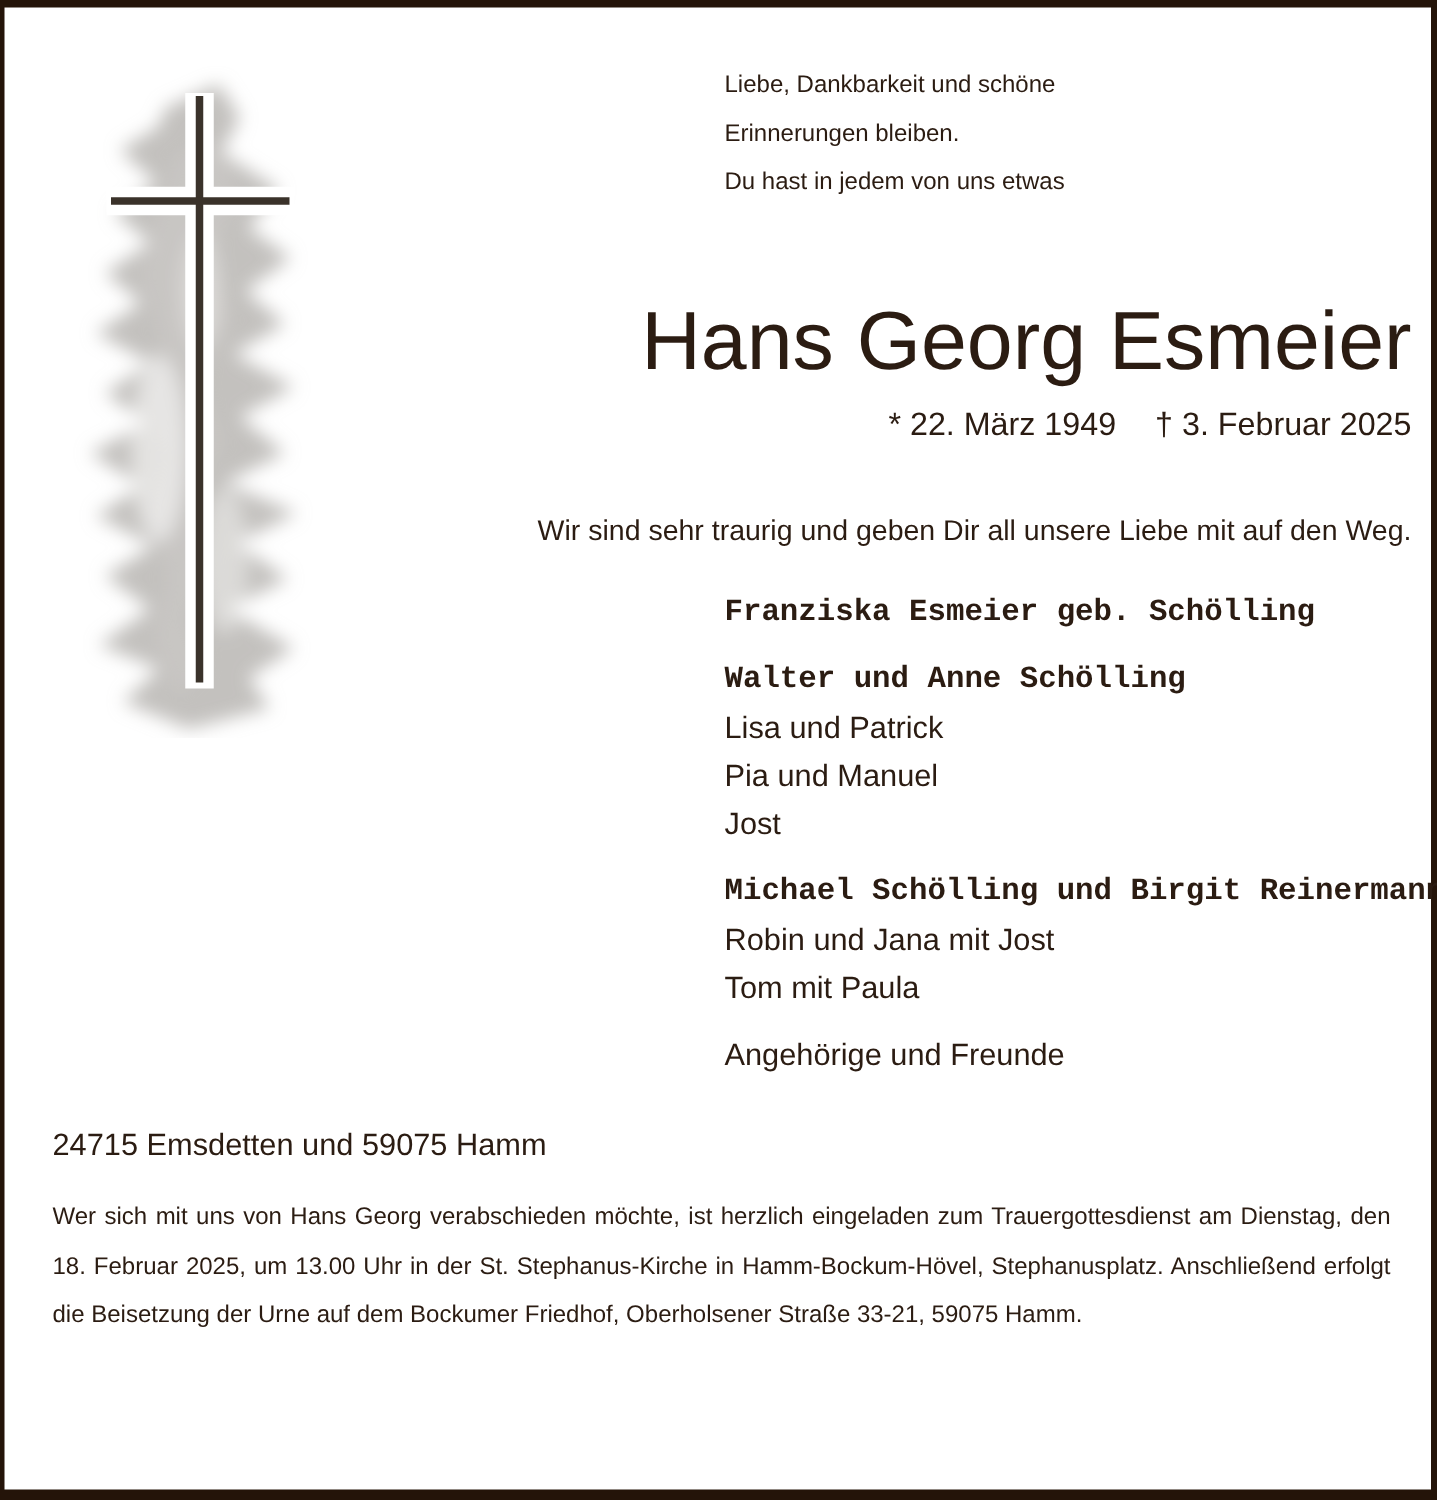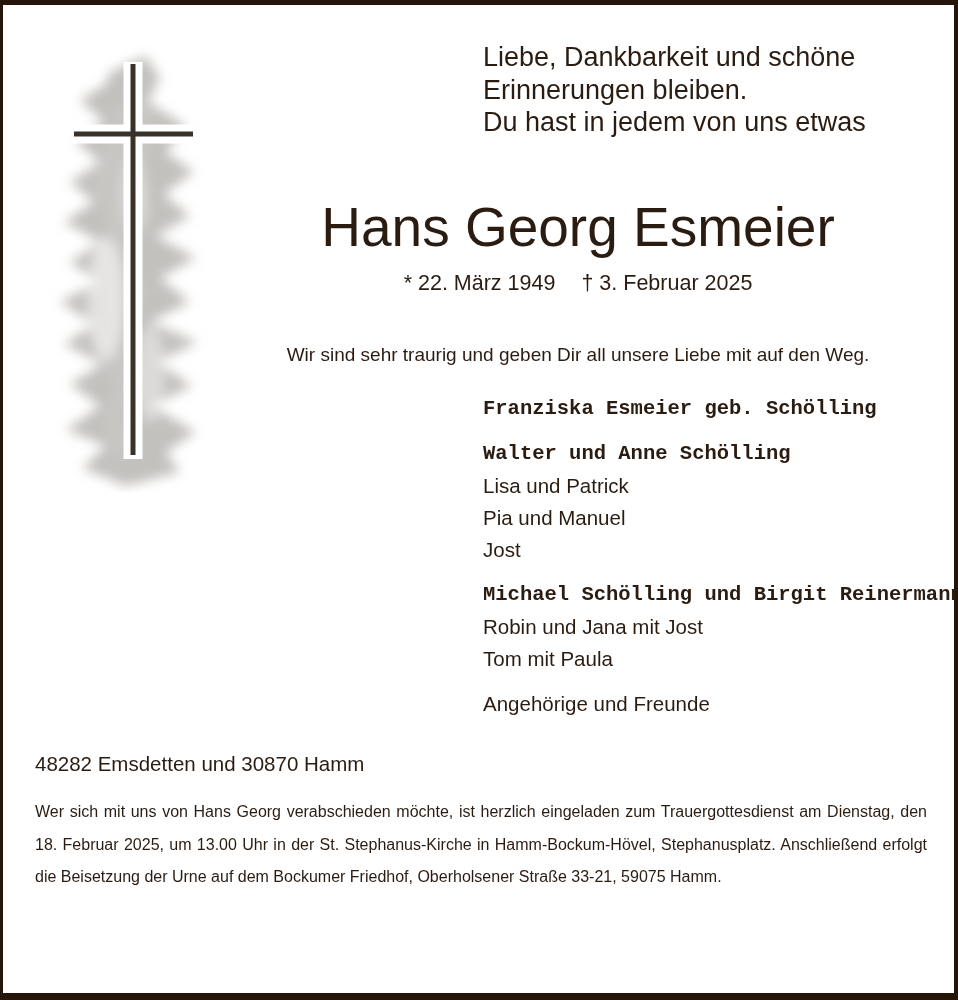--- a/index.html
+++ b/index.html
@@ -30,29 +30,29 @@
     top: 44px;
     width: 168px;
     height: 448px;
   }
   .artwork svg { width: 100%; height: 100%; display: block; }
 
   .verse {
     position: absolute;
     left: 483px;
     top: 41px;
-    font-size: 27px;
+    font-size: 16px;
     line-height: 32.5px;
     white-space: nowrap;
   }
   .center-col {
     position: absolute;
     left: 215px;
     width: 726px;
-    text-align: center;
+    text-align: right;
   }
   .deceased-name {
     top: 197px;
     font-size: 55px;
     line-height: 60px;
     font-weight: 400;
     white-space: nowrap;
   }
   .dates {
     top: 271px;
@@ -140,15 +140,15 @@
   <div class="row bold gap">Walter und Anne Schölling</div>
   <div class="row">Lisa und Patrick</div>
   <div class="row">Pia und Manuel</div>
   <div class="row">Jost</div>
   <div class="row bold gap">Michael Schölling und Birgit Reinermann</div>
   <div class="row">Robin und Jana mit Jost</div>
   <div class="row">Tom mit Paula</div>
   <div class="row gap">Angehörige und Freunde</div>
 </div>
 
-<div class="cities">48282 Emsdetten und 30870 Hamm</div>
+<div class="cities">24715 Emsdetten und 59075 Hamm</div>
 
 <div class="schedule">Wer sich mit uns von Hans Georg verabschieden möchte, ist herzlich eingeladen zum Trauergottesdienst am Dienstag, den 18. Februar 2025, um 13.00 Uhr in der St. Stephanus-Kirche in Hamm-Bockum-Hövel, Stephanusplatz. Anschließend erfolgt die Beisetzung der Urne auf dem Bockumer Friedhof, Oberholsener Straße 33-21, 59075 Hamm.</div>
 
 </body></html>

